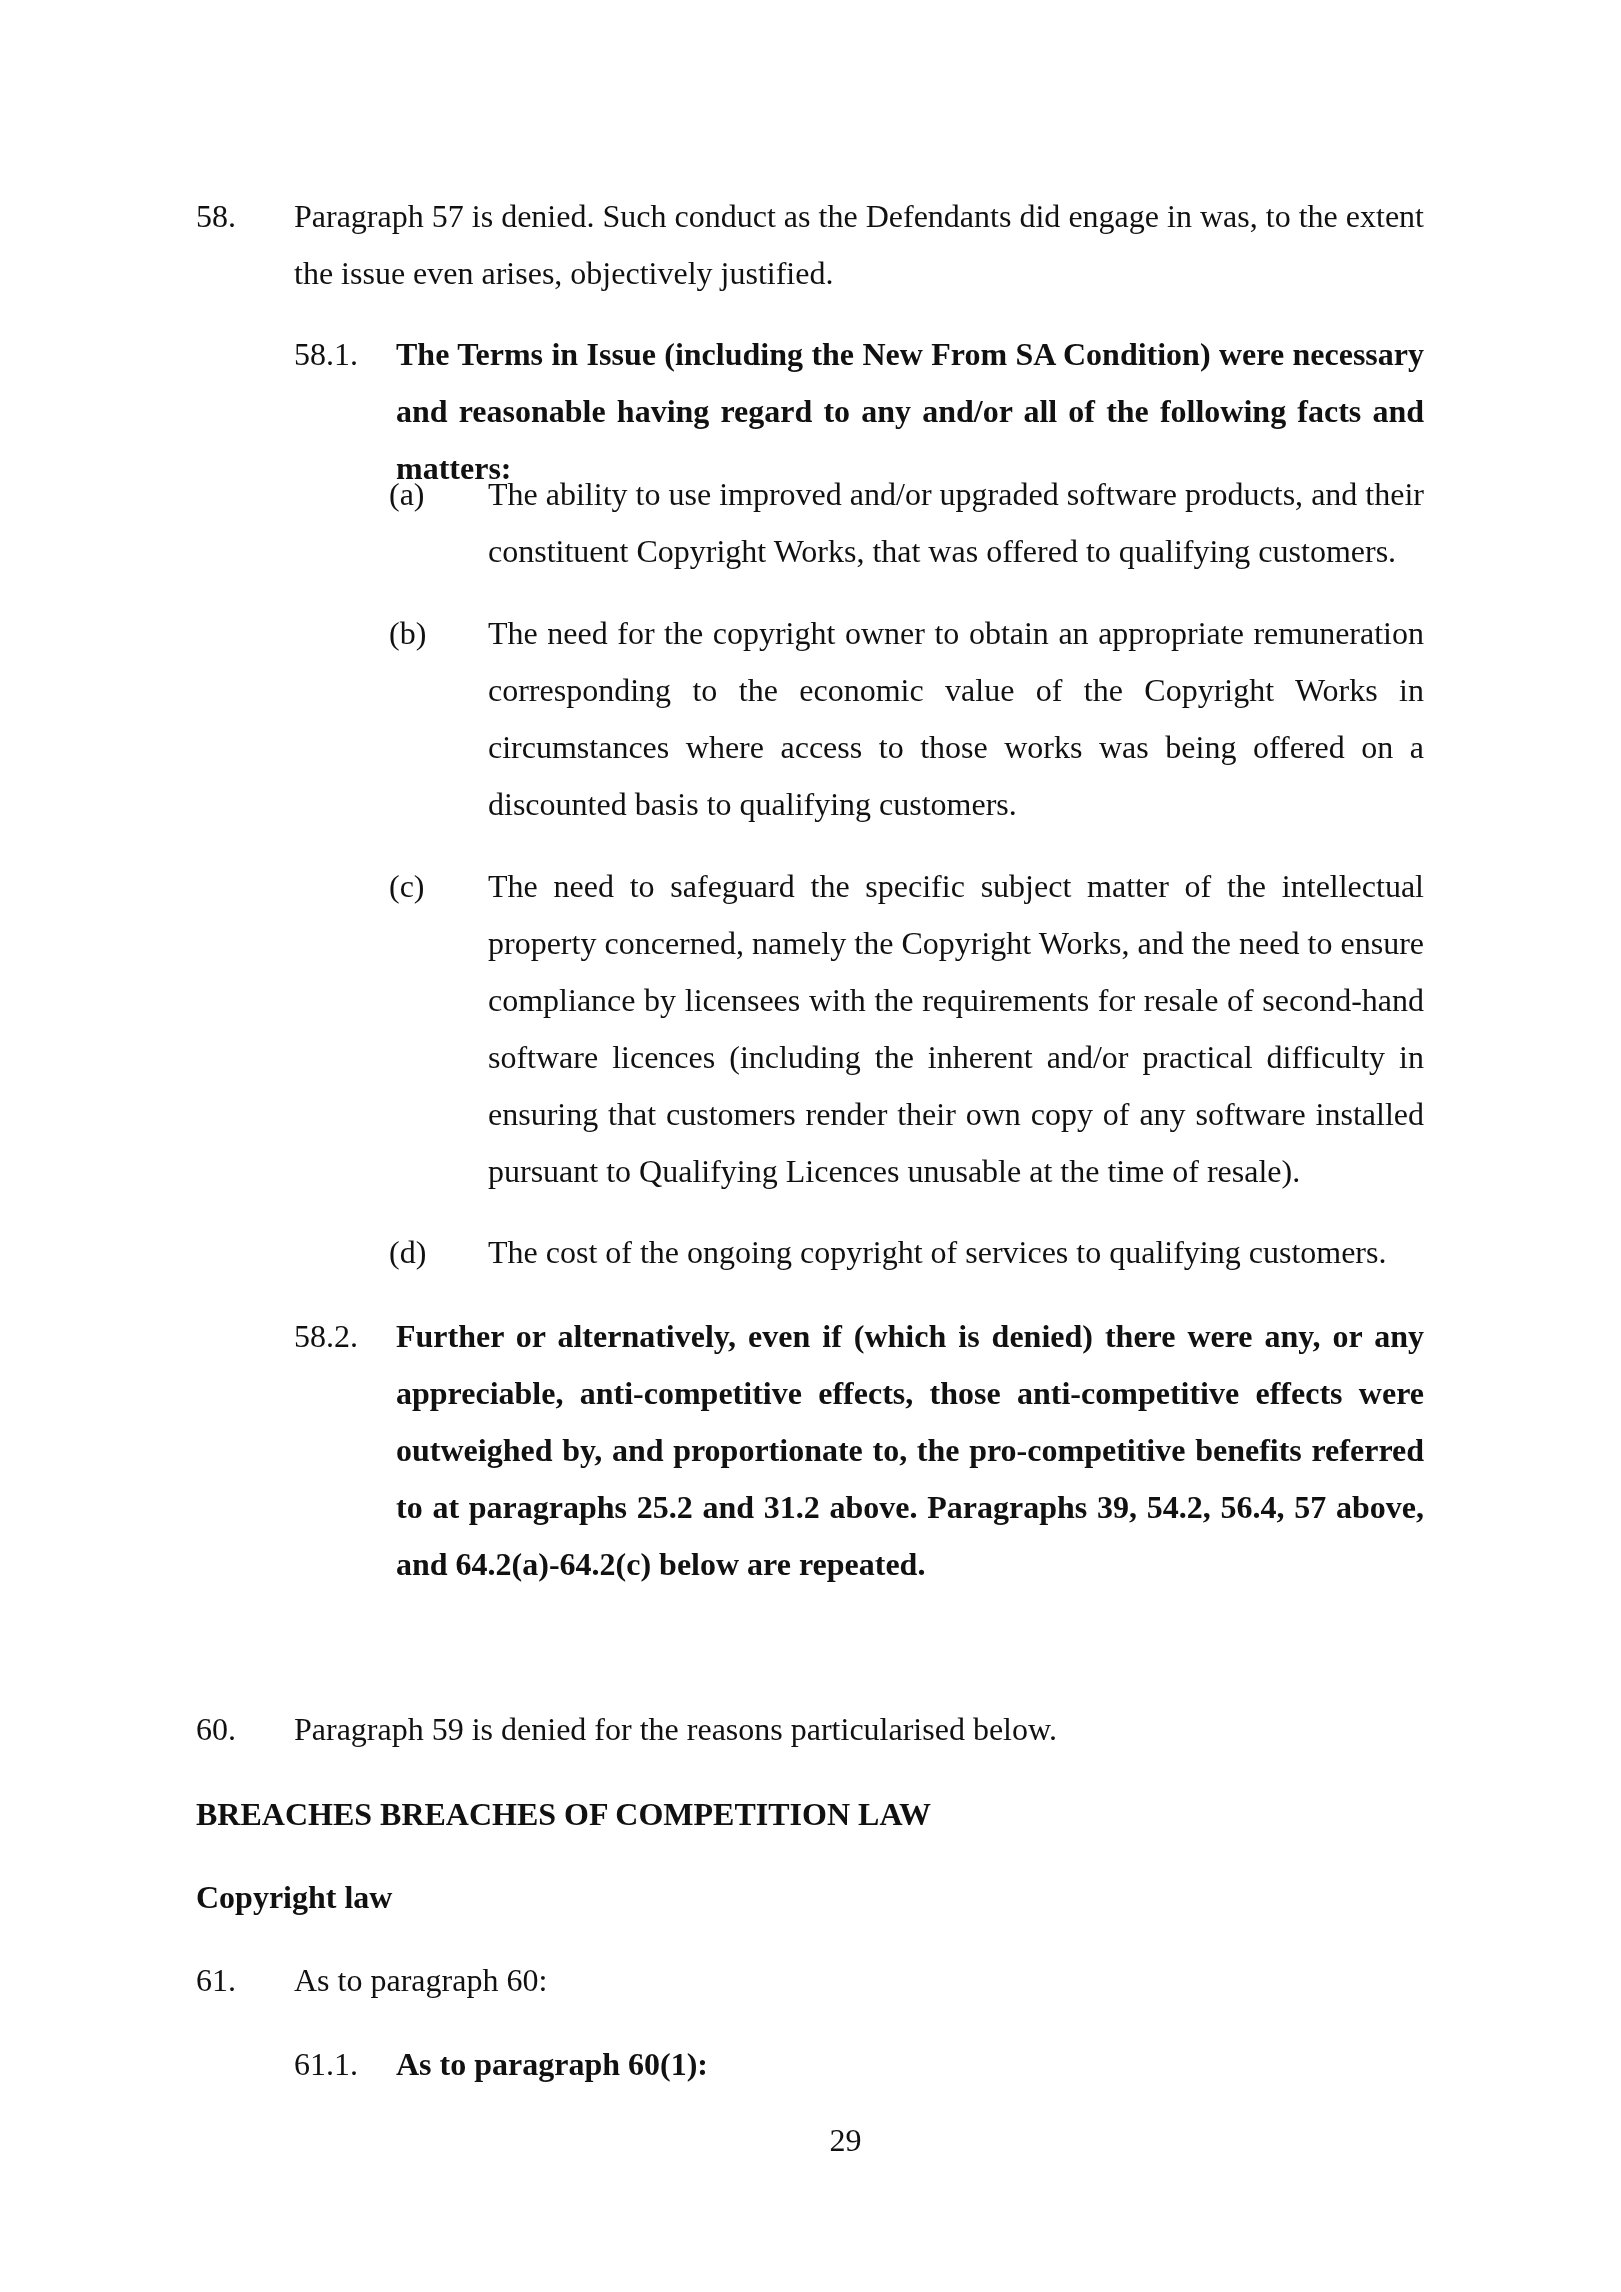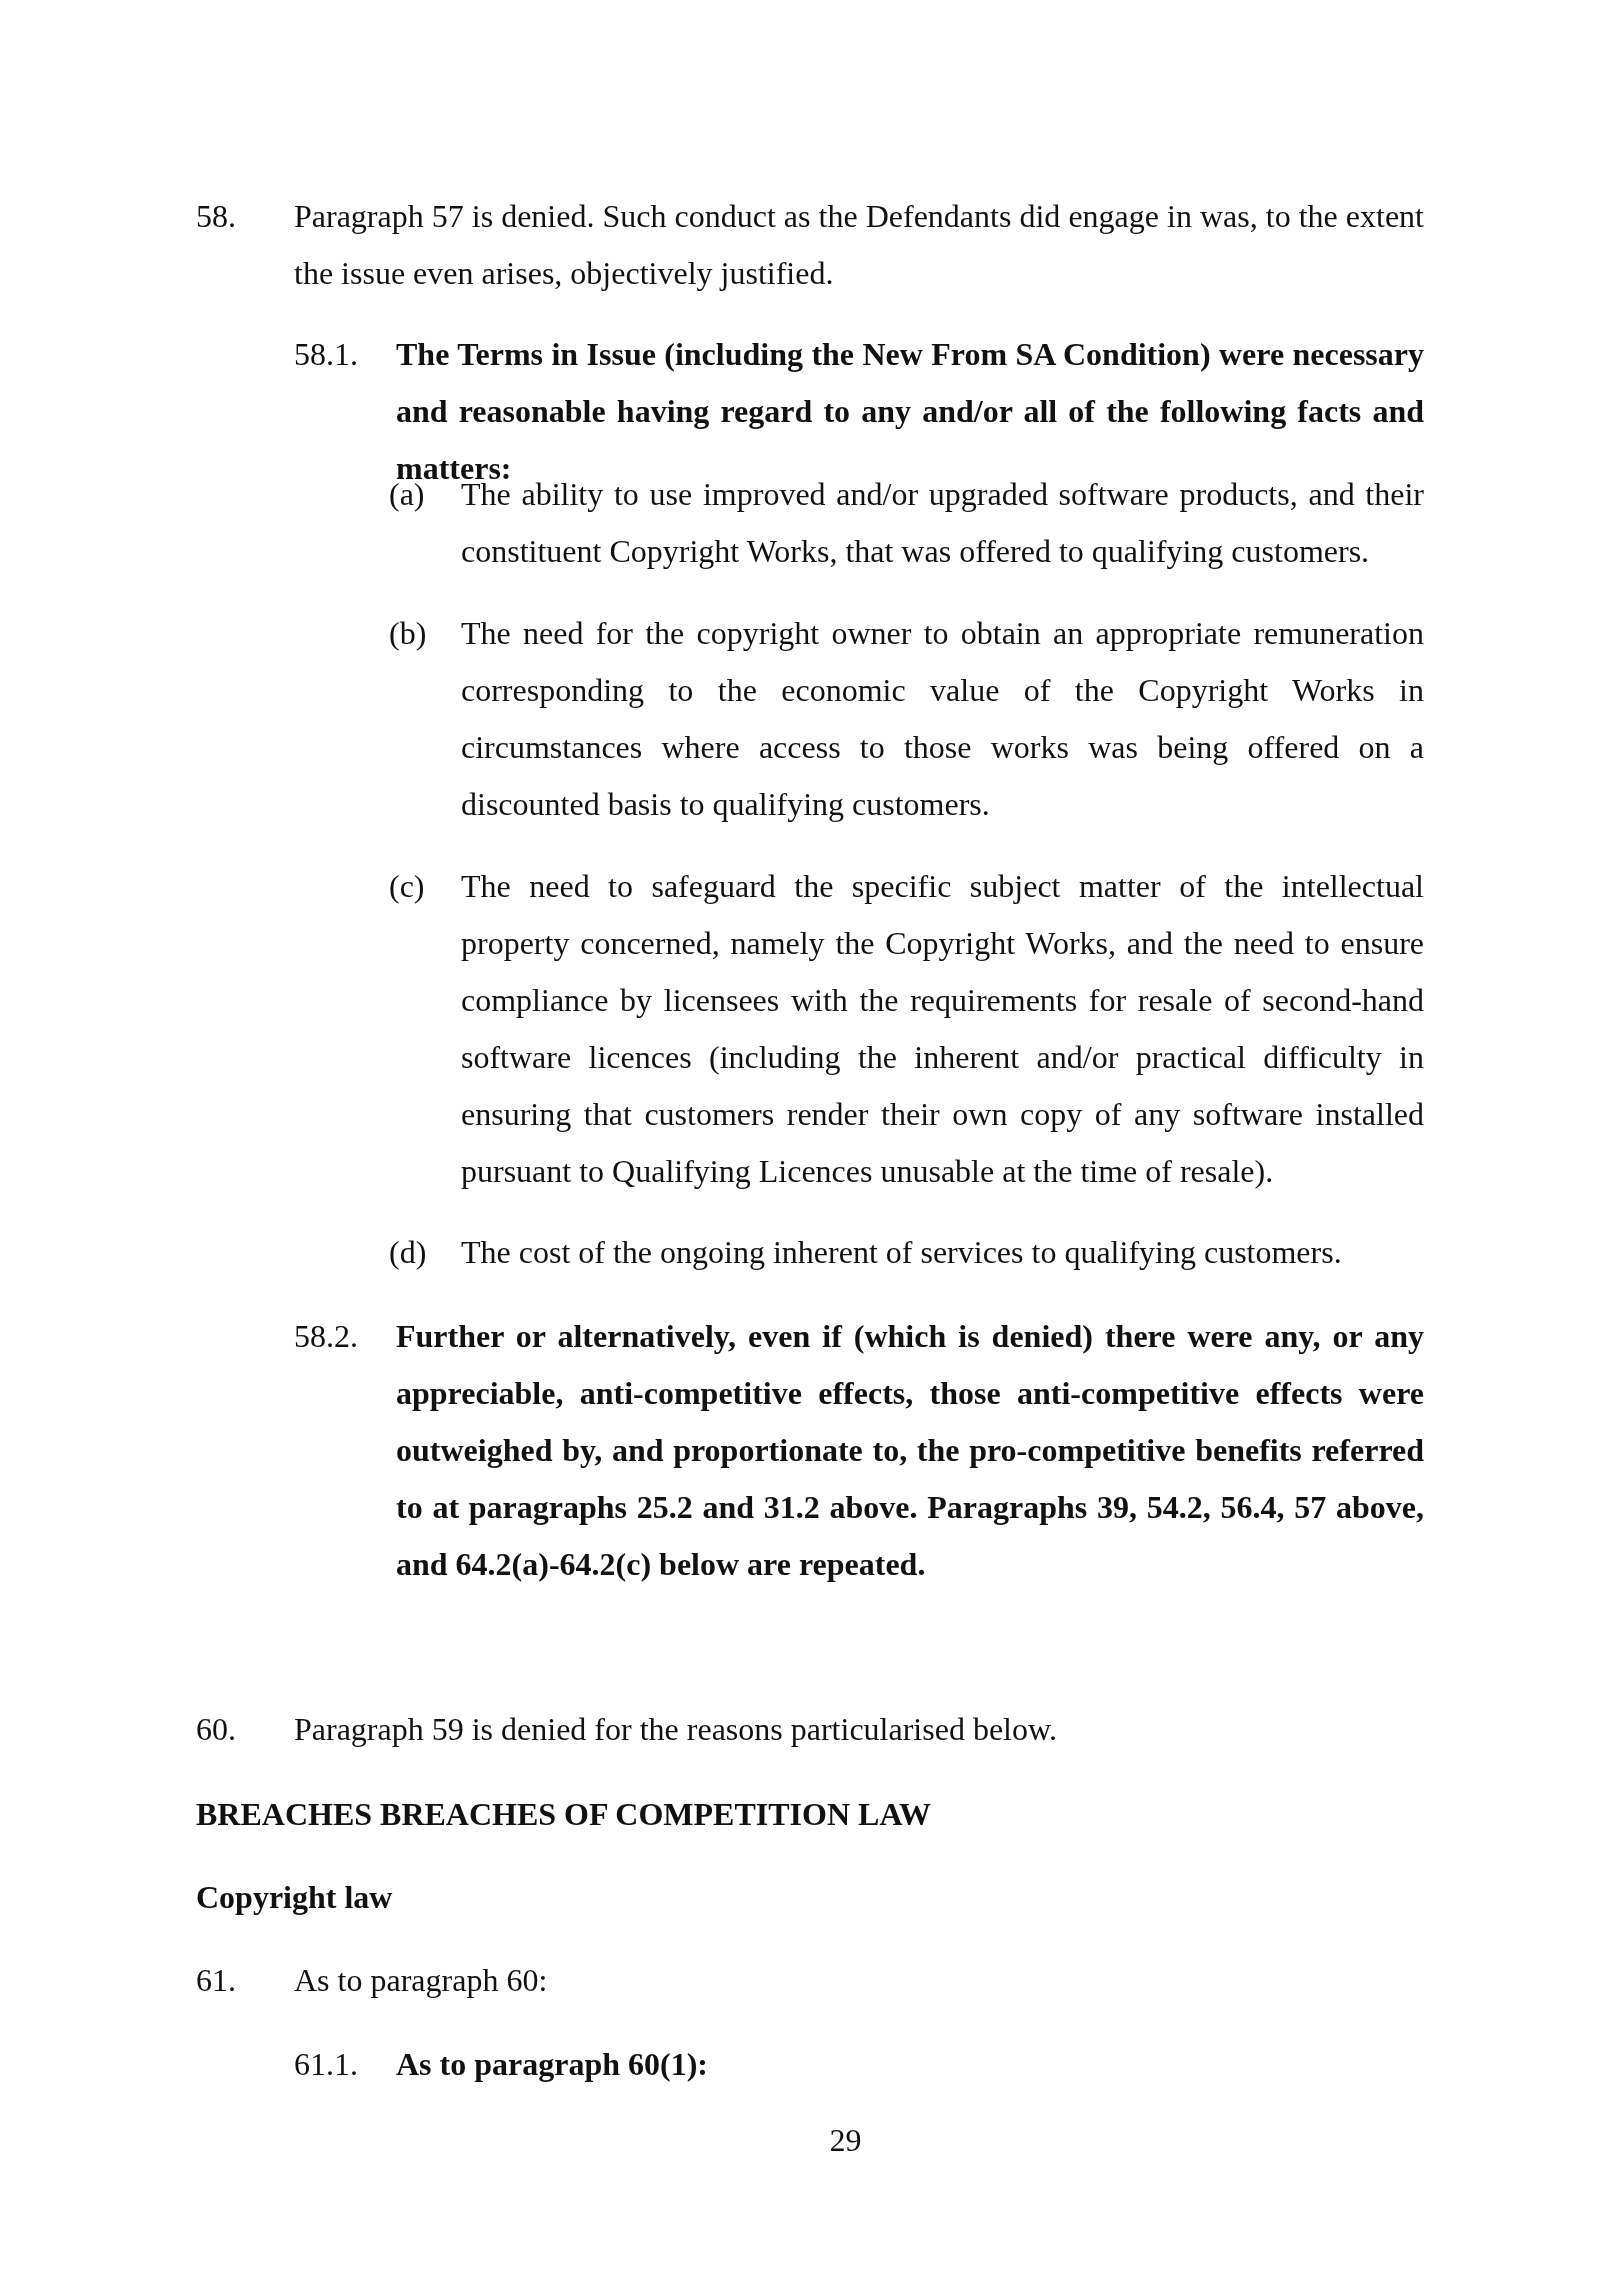--- a/index.html
+++ b/index.html
@@ -39,21 +39,21 @@
       text-align-last: left;
     }
     
     .lvl1 { left: 196px; }
     .lvl1 .body { margin-left: 98px; }
     
     .lvl2 { left: 294px; }
     .lvl2 .body { margin-left: 102px; font-weight: bold; }
     
     .lvl3 { left: 389px; }
-    .lvl3 .body { margin-left: 72px; }
+    .lvl3 .body { margin-left: 99px; }
     .heading {
       position: absolute;
       left: 196px;
       font-weight: bold;
       white-space: nowrap;
     }
     .page-number {
       position: absolute;
       left: 0;
       width: 1621px;
@@ -86,21 +86,21 @@
     <div class="body">The need for the copyright owner to obtain an appropriate remuneration corresponding to the economic value of the Copyright Works in circumstances where access to those works was being offered on a discounted basis to qualifying customers.</div>
   </div>
 
   <div class="block lvl3" style="top:858px;">
     <span class="num">(c)</span>
     <div class="body">The need to safeguard the specific subject matter of the intellectual property concerned, namely the Copyright Works, and the need to ensure compliance by licensees with the requirements for resale of second-hand software licences (including the inherent and/or practical difficulty in ensuring that customers render their own copy of any software installed pursuant to Qualifying Licences unusable at the time of resale).</div>
   </div>
 
   <div class="block lvl3" style="top:1224px;">
     <span class="num">(d)</span>
-    <div class="body">The cost of the ongoing inherent of services to qualifying customers.</div>
+    <div class="body">The cost of the ongoing copyright of services to qualifying customers.</div>
   </div>
 
   <div class="block lvl2" style="top:1308px;">
     <span class="num">58.2.</span>
     <div class="body">Further or alternatively, even if (which is denied) there were any, or any appreciable, anti-competitive effects, those anti-competitive effects were outweighed by, and proportionate to, the pro-competitive benefits referred to at paragraphs 25.2 and 31.2 above. Paragraphs 39, 54.2, 56.4, 57 above, and 64.2(a)-64.2(c) below are repeated.</div>
   </div>
 
 
   <div class="block lvl1" style="top:1701px;">
     <span class="num">60.</span>

